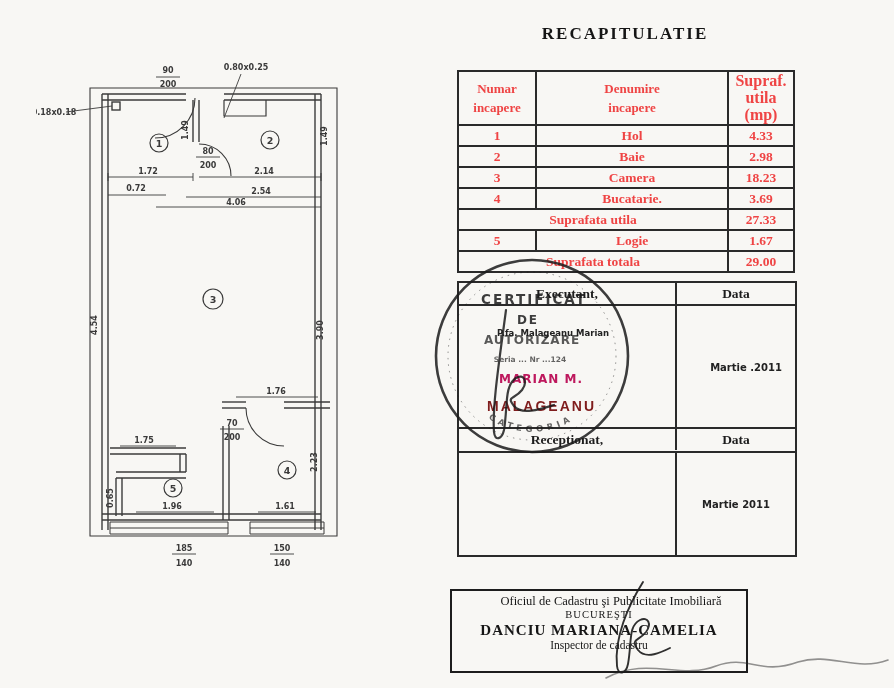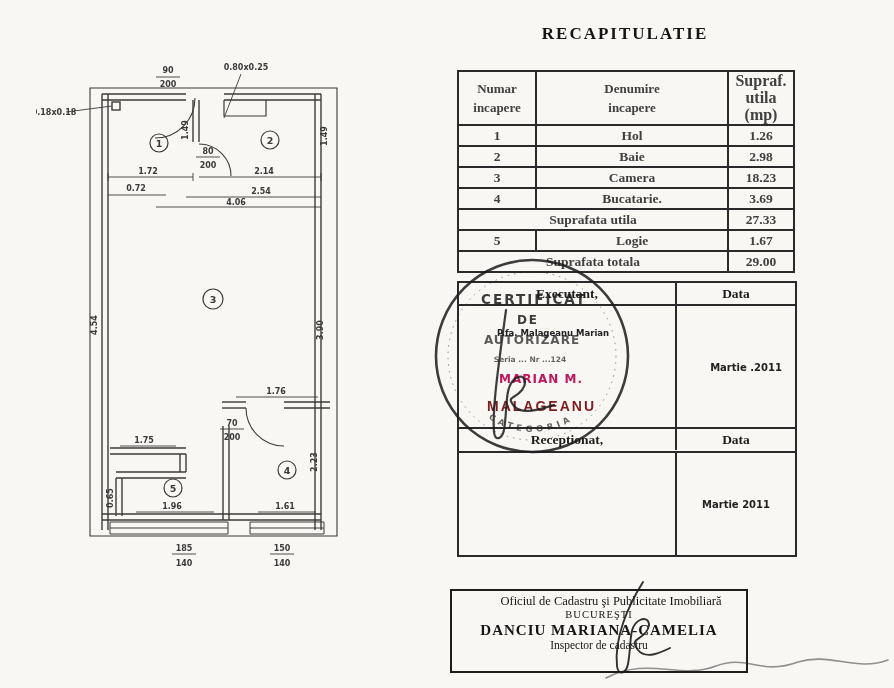--- a/index.html
+++ b/index.html
@@ -6,21 +6,21 @@
   .page{position:relative;width:894px;height:688px;background:#f8f7f4;overflow:hidden;
         font-family:"Liberation Serif", serif;color:#1d1d1d;}
   .abs{position:absolute;}
   
   .title{left:457px;top:24px;width:336px;text-align:center;font-weight:bold;
          font-size:17px;letter-spacing:2px;color:#151515;}
   
   table.recap{position:absolute;left:457px;top:70px;width:336px;border-collapse:collapse;
               table-layout:fixed;}
   table.recap td{border:2px solid #2a2a2a;text-align:center;font-weight:bold;
-                 font-size:13.5px;padding:1px 2px;color:#404040;}
+                 font-size:13.5px;padding:1px 2px;color:#ef4444;}
   table.recap td.hdr{white-space:pre-line;line-height:1.5;font-size:13px;}
   table.recap td.hdr3{white-space:pre-line;line-height:1.05;font-size:16px;}
   table.recap tr.r{height:21px;}
   
   .etable{left:457px;top:281px;width:336px;height:272px;border:2px solid #2a2a2a;}
   .erow{display:flex;border-bottom:2px solid #2a2a2a;}
   .erow:last-child{border-bottom:none;}
   .ecl{width:216px;border-right:2px solid #2a2a2a;position:relative;}
   .ecr{flex:1;position:relative;}
   .ehdr{font-weight:bold;font-size:13.5px;text-align:center;line-height:21px;height:21px;}
@@ -195,21 +195,21 @@
 incapere</td>
       <td class="hdr">Denumire
 incapere</td>
       <td class="hdr3">Supraf.
 utila
 (mp)</td>
     </tr>
     <tr class="r">
       <td>1</td>
       <td>Hol</td>
-      <td>1.26</td>
+      <td>4.33</td>
     </tr>
     <tr class="r">
       <td>2</td>
       <td>Baie</td>
       <td>2.98</td>
     </tr>
     <tr class="r">
       <td>3</td>
       <td>Camera</td>
       <td>18.23</td>

